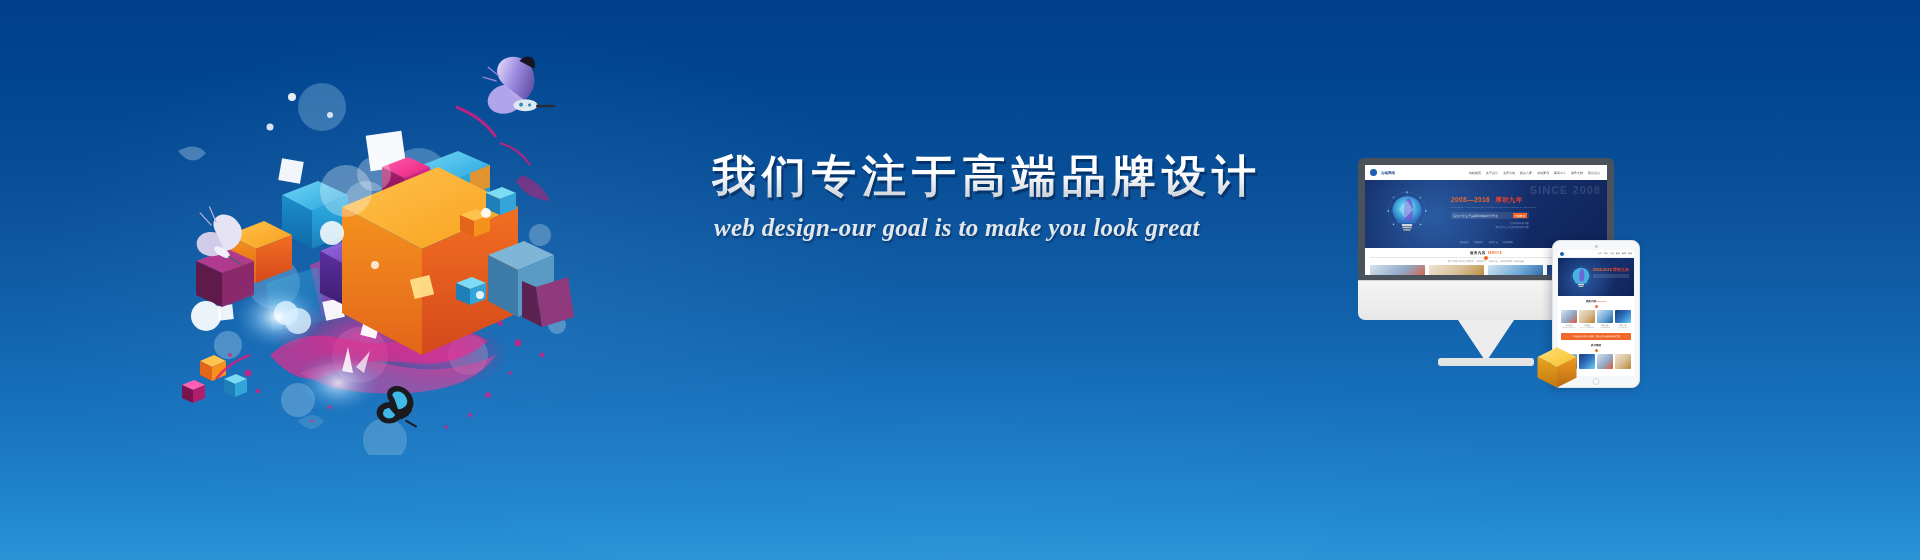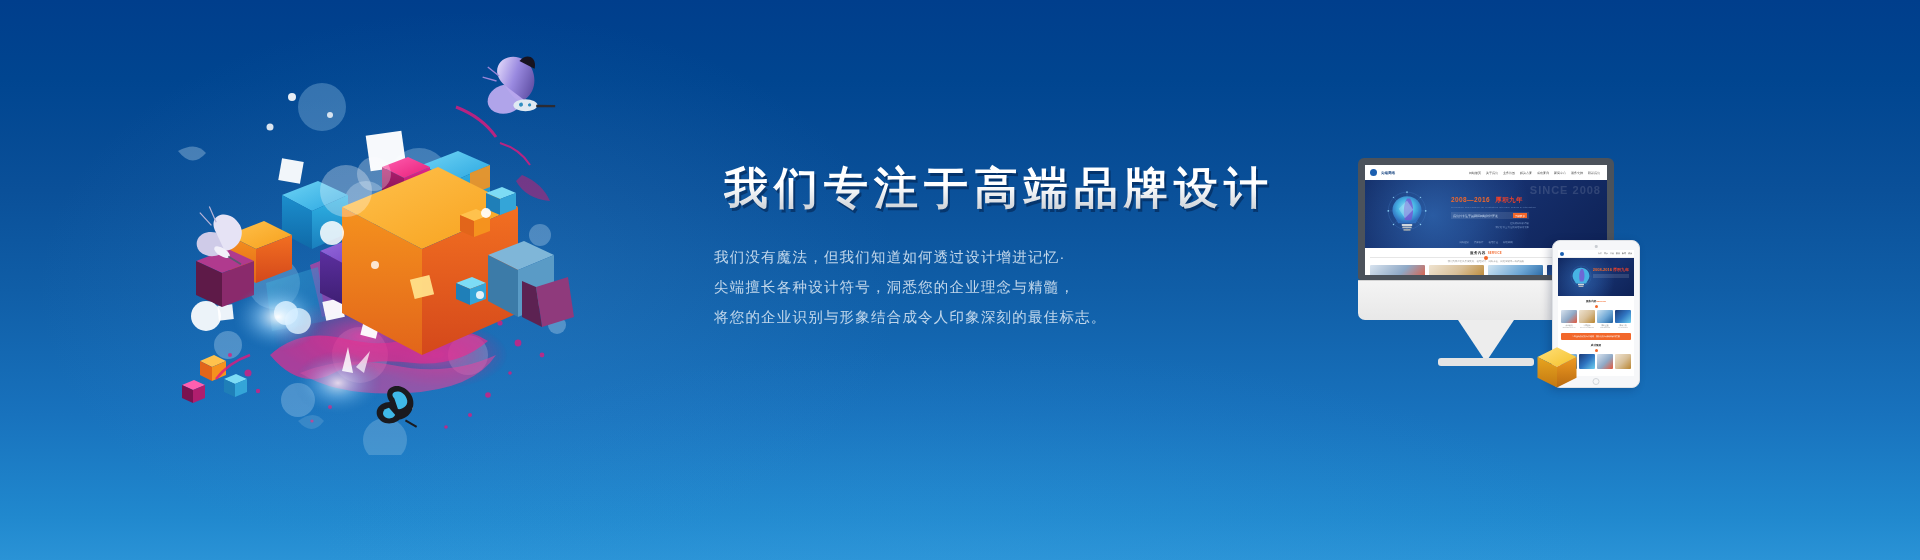--- a/index.html
+++ b/index.html
@@ -57,21 +57,21 @@
     font-weight: bold;
     letter-spacing: 6px;
     line-height: 1.08;
     white-space: nowrap;
     background: linear-gradient(to bottom, #ffffff 0%, #ffffff 42%, #f2f4f6 56%, #c9ced4 100%);
     -webkit-background-clip: text;
     background-clip: text;
     color: transparent;
     -webkit-text-fill-color: transparent;
     filter: drop-shadow(2px 3px 0px rgba(0,20,55,0.45));
-    margin: 12px;
+    margin: 0;
   }
   .subhead {
     margin: 14px 0 0 2px;
     font-family: "Liberation Serif", "DejaVu Serif", serif;
     font-style: italic;
     font-weight: bold;
     font-size: 25px;
     letter-spacing: 0.3px;
     color: #e2e7ec;
     text-shadow: 1px 2px 2px rgba(0,18,50,0.45);
@@ -601,25 +601,21 @@
 
       <g fill="#bcd9ee" opacity="0.35">
         <path d="M8 96 q18 -10 28 2 q-14 16 -28 -2z"></path>
         <path d="M128 366 q16 -12 26 0 q-12 16 -26 0z" opacity="0.5"></path>
       </g>
     </svg>
   </div>
 
   <div class="text-block">
     <h1 class="headline">我们专注于高端品牌设计</h1>
-    <div class="body-copy">
-      <div class="body-line">我们没有魔法，但我们知道如何透过设计增进记忆·</div>
-      <div class="body-line">尖端擅长各种设计符号，洞悉您的企业理念与精髓，</div>
-      <div class="body-line">将您的企业识别与形象结合成令人印象深刻的最佳标志。</div>
-    </div>
+    <div class="subhead">web design-our goal is to make you look great</div>
   </div>
 
   <div class="devices">
 
     <div class="monitor">
       <div class="monitor-bezel">
         <div class="monitor-screen">
 
           <div class="site-nav">
             <span class="site-logo-dot"></span>

